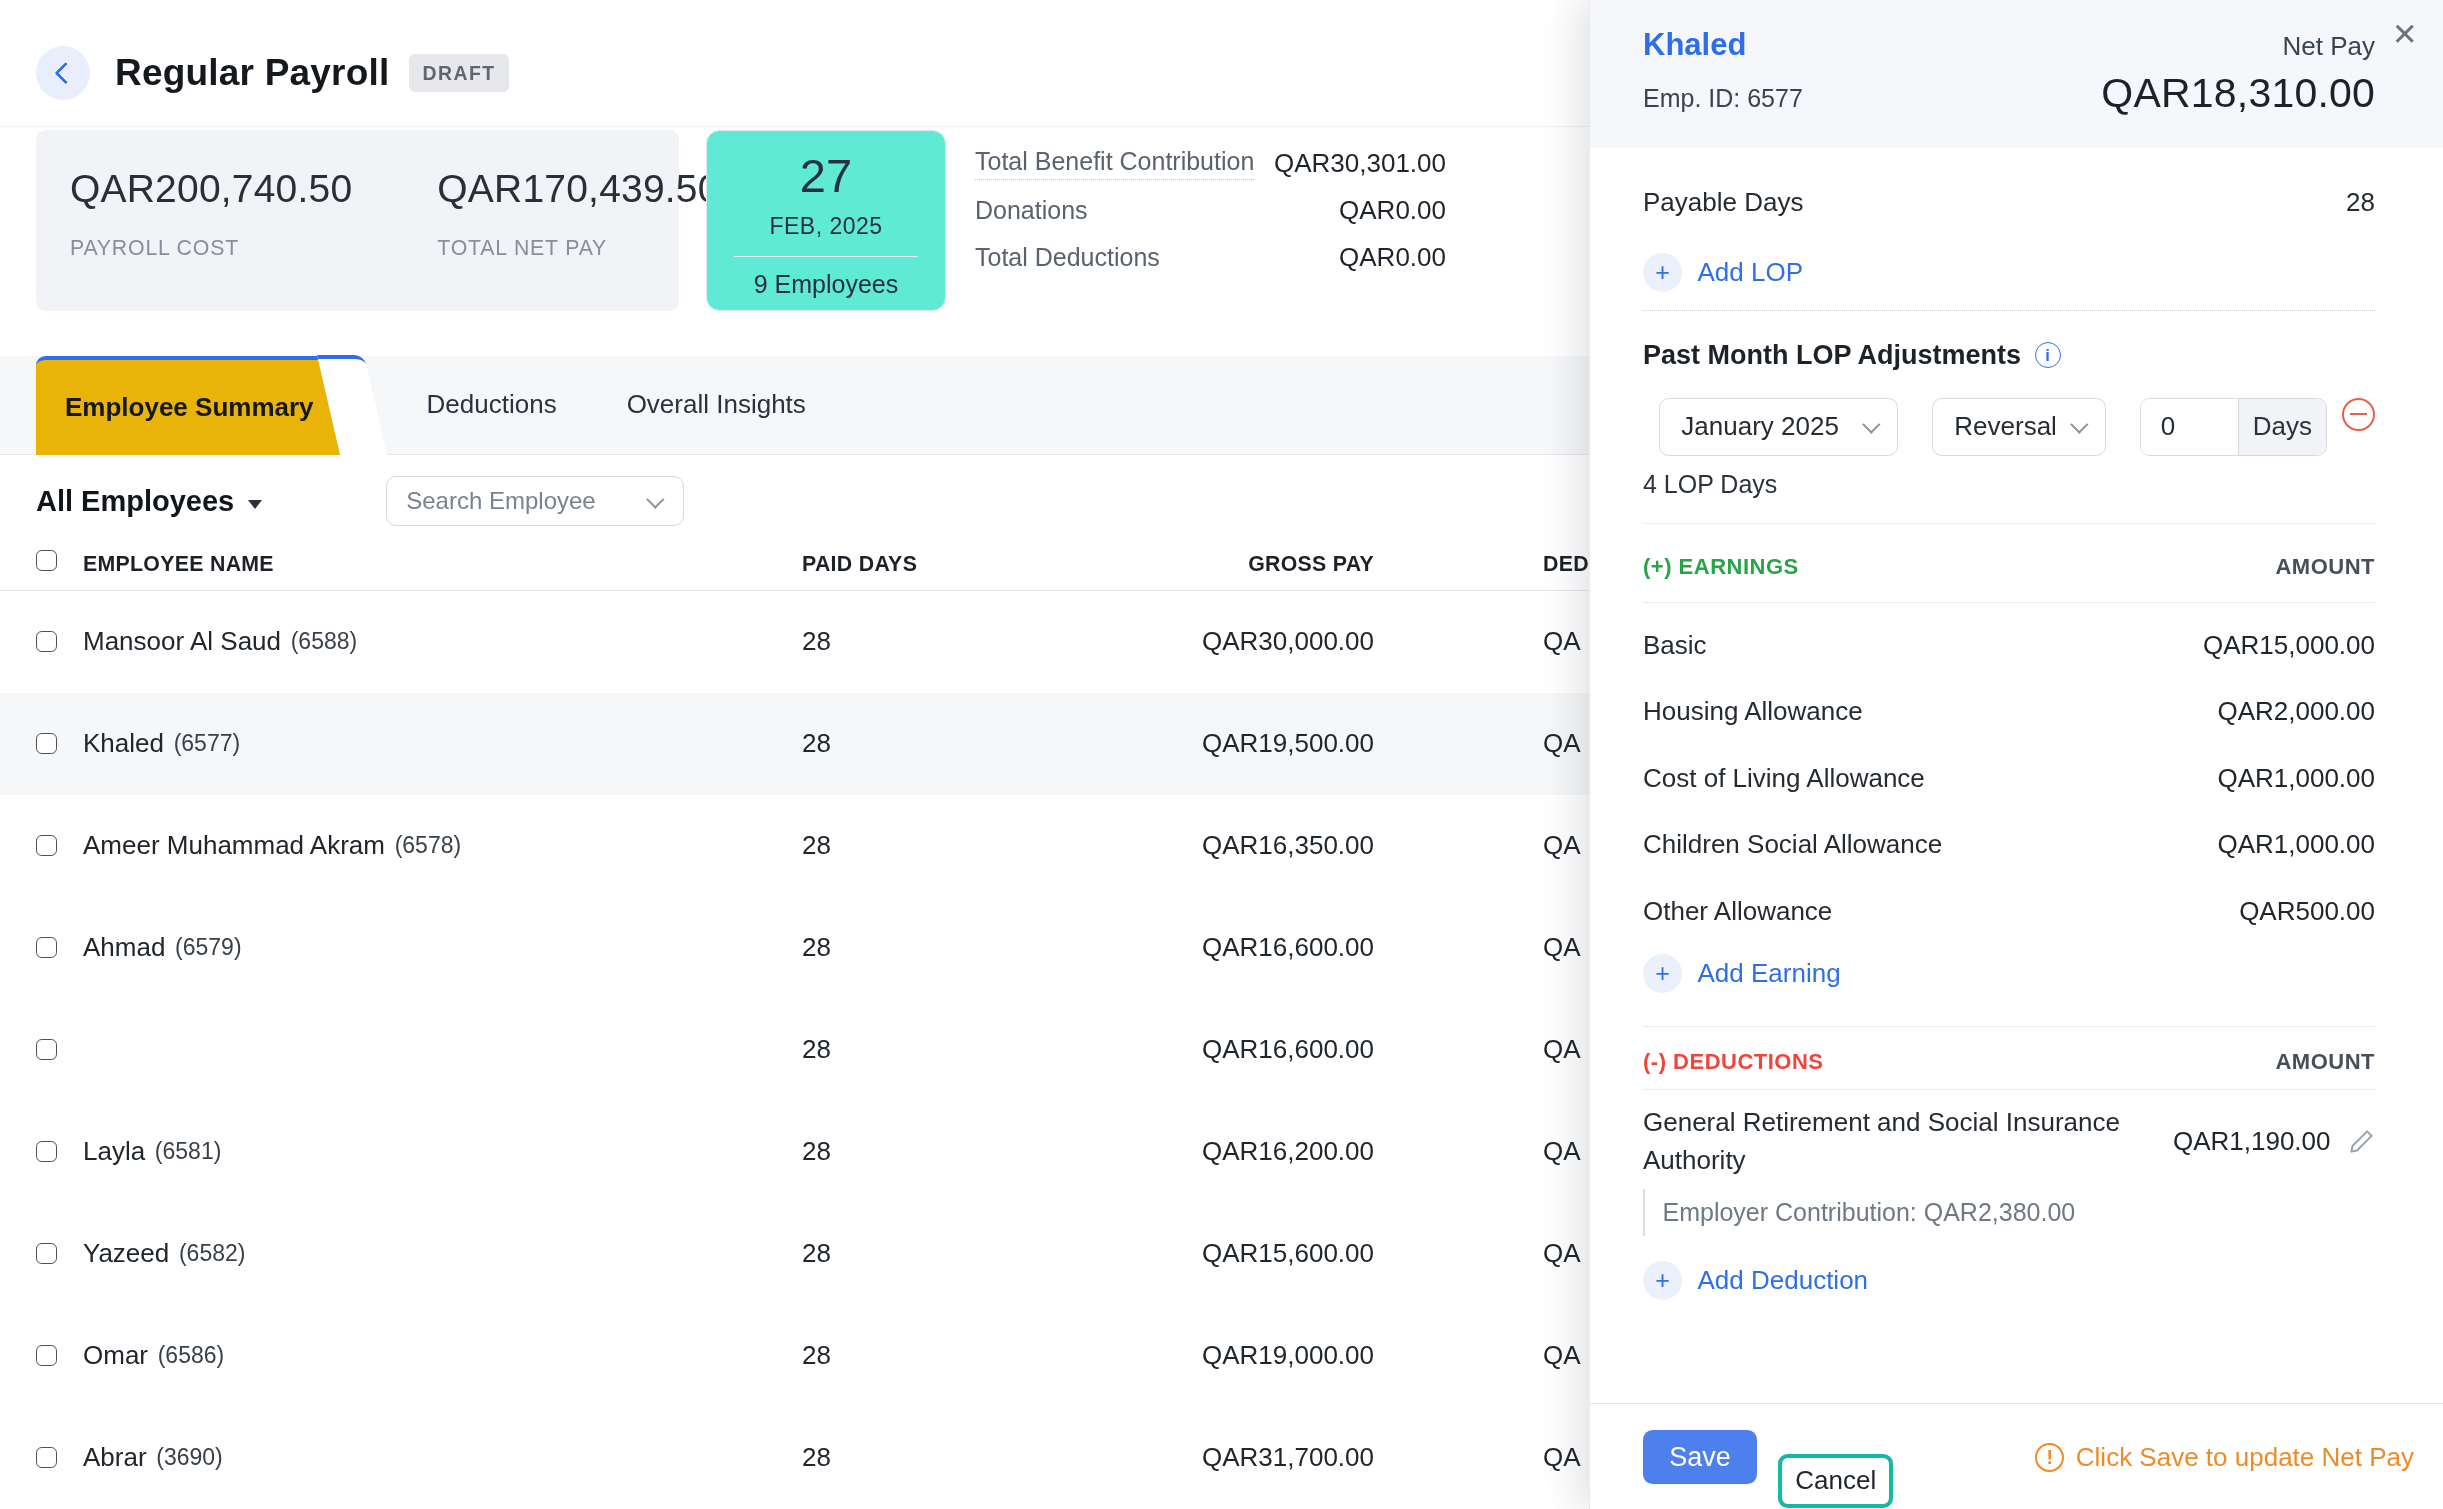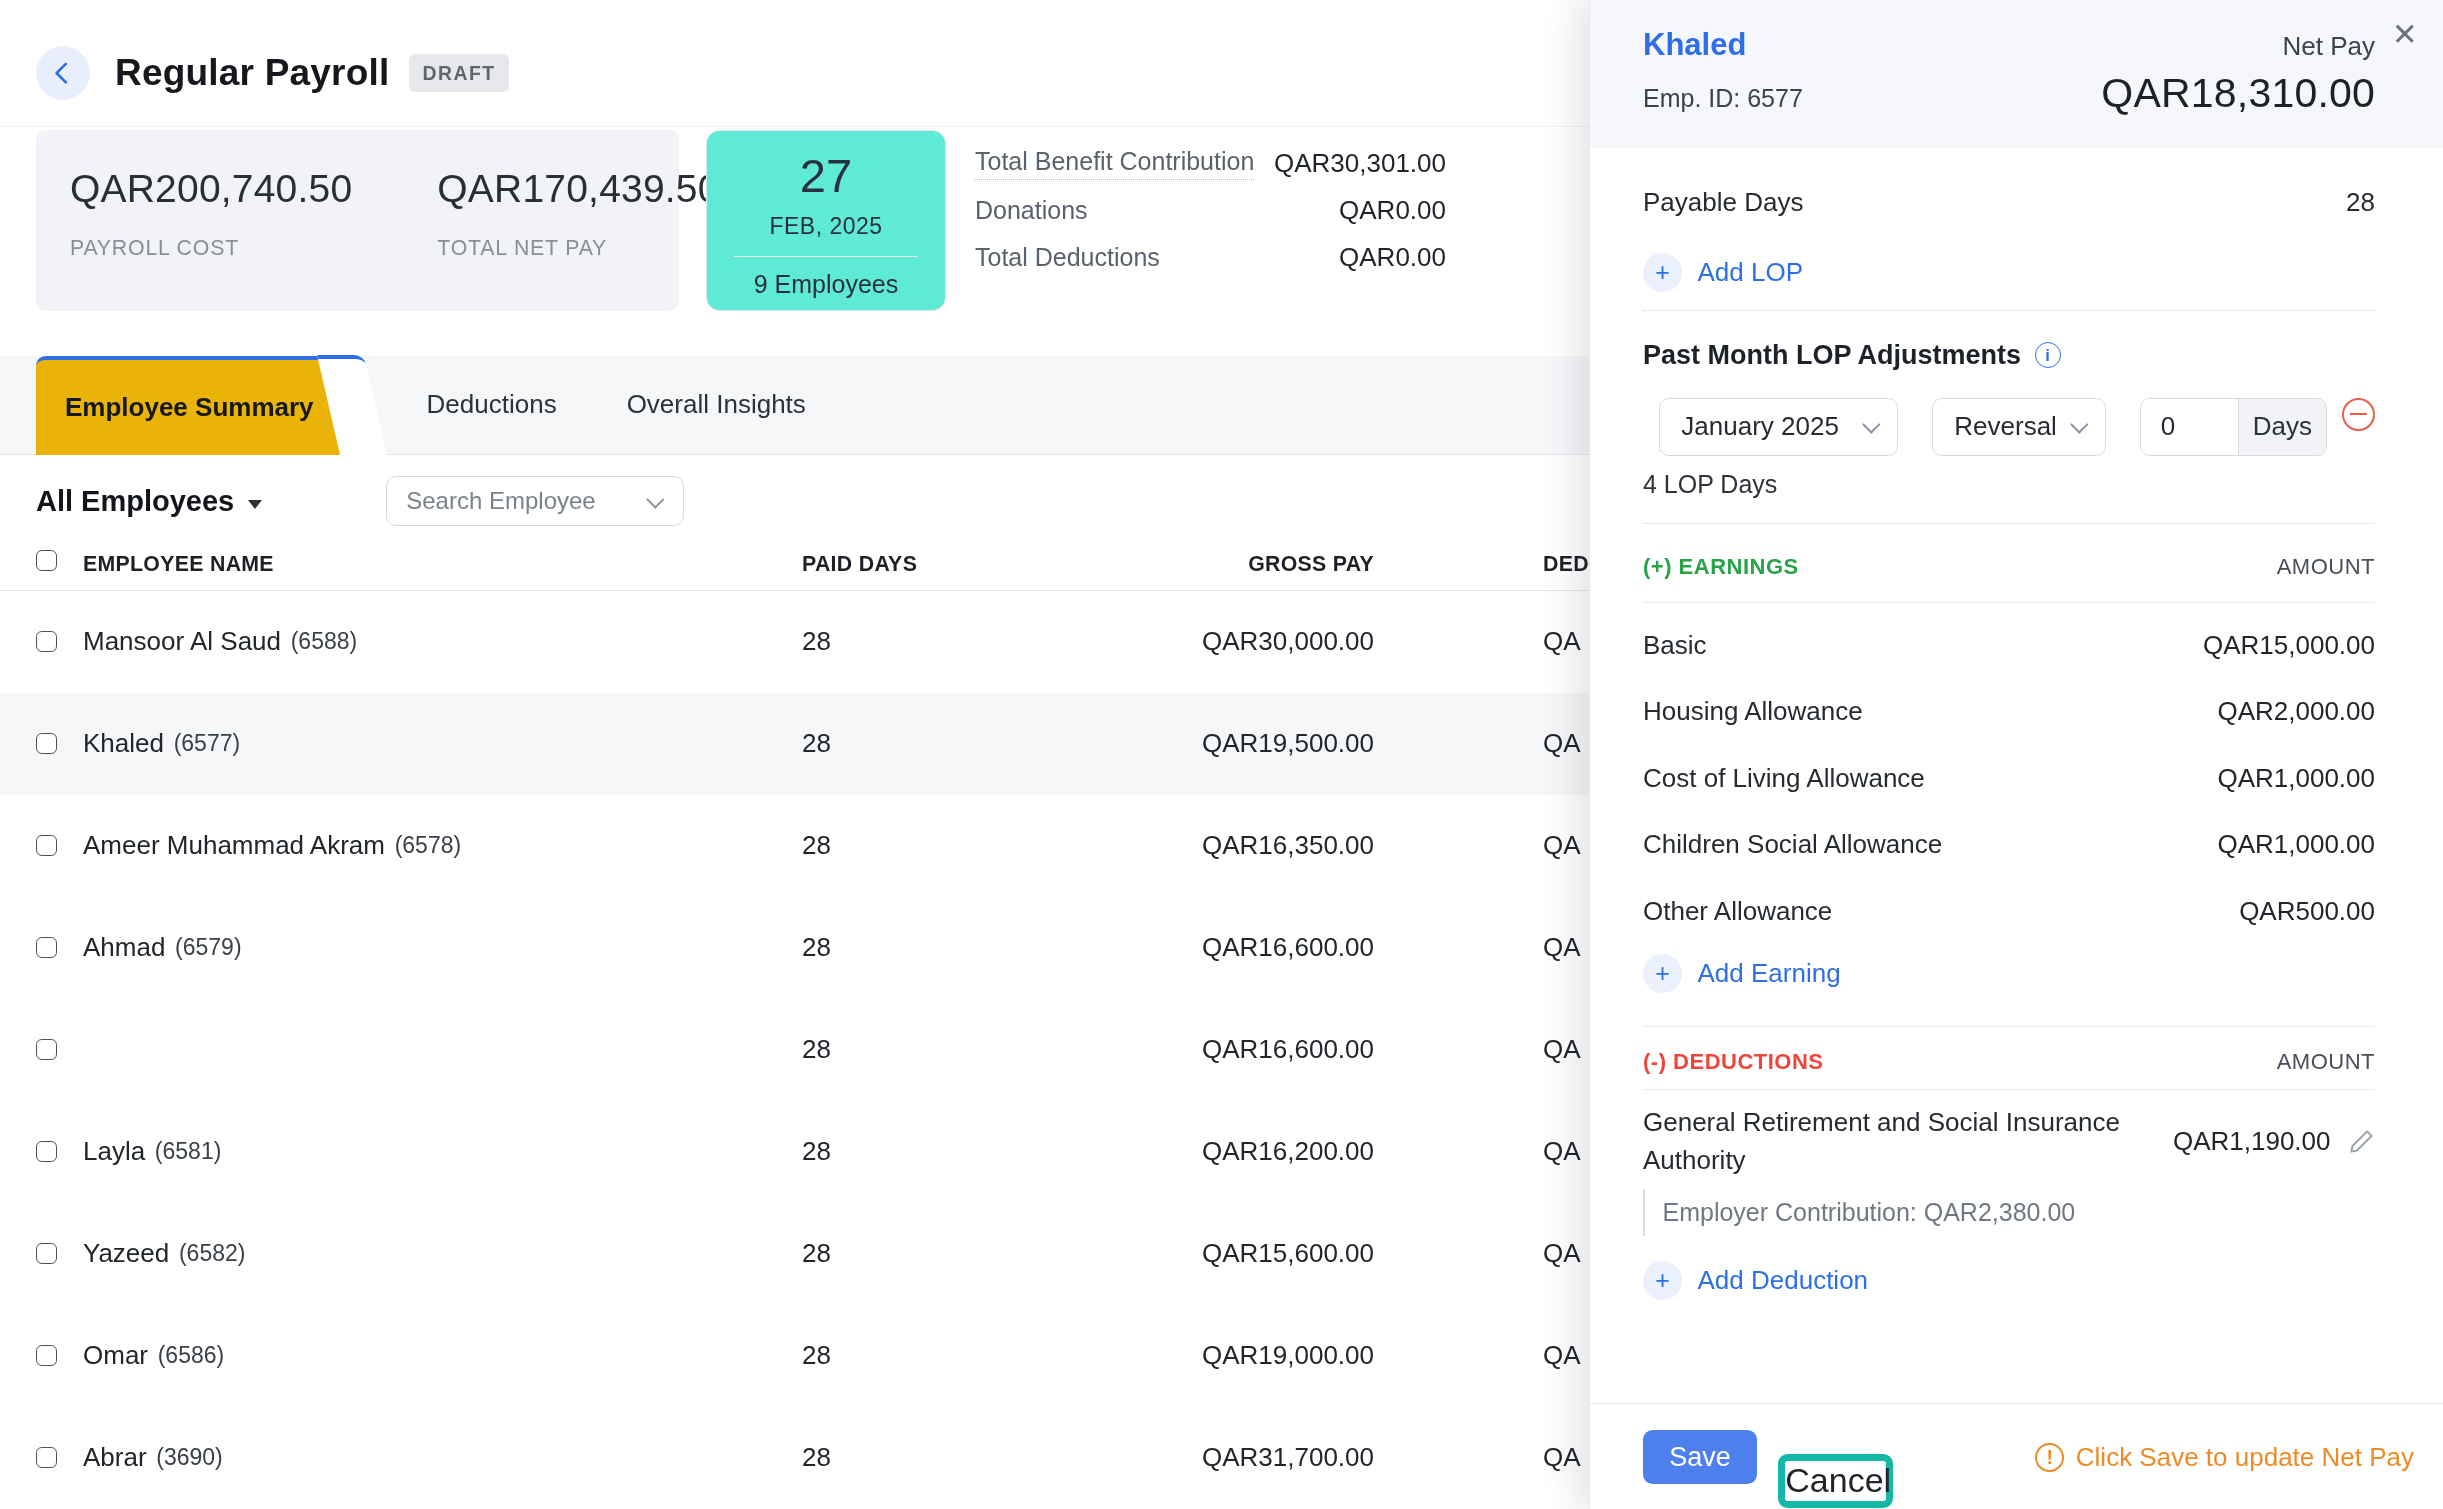--- a/index.html
+++ b/index.html
@@ -99,35 +99,35 @@
   .days-group input{width:97px;border:0;outline:0;font-size:26px;color:#262b33;padding-left:19.4px;font-family:inherit;}
   .days-suffix{width:111px;background:#f1f3f6;border-left:1px solid #d6dae0;display:flex;align-items:center;justify-content:center;font-size:26px;color:#2c313a;}
   .minus-ico{width:33px;height:33px;border-radius:50%;border:2.9px solid var(--minus-red);position:relative;cursor:pointer;flex:0 0 auto;}
   .minus-ico::after{content:'';position:absolute;left:5.8px;right:5.8px;top:50%;height:2.9px;margin-top:-1.5px;background:var(--minus-red);}
   .lop-note{font-size:25px;color:#2c313a;margin-top:13.6px;height:31px;display:flex;align-items:center;}
   .sect-div{border-top:1px solid #e7eaee;margin-top:23px;}
   .sect-head{display:flex;justify-content:space-between;align-items:center;margin-top:25px;height:35px;}
   .sect-head .t{font-size:22px;font-weight:700;letter-spacing:0.5px;}
   .sect-head .t.green{color:var(--green);}
   .sect-head .t.red{color:var(--red);}
-  .sect-head .amt{font-size:22px;font-weight:400;color:#494f59;letter-spacing:0.5px;}
+  .sect-head .amt{font-size:22px;font-weight:700;color:#494f59;letter-spacing:0.5px;}
   .sect-underline{border-top:1px solid #e7eaee;margin-top:17.5px;}
   .item{display:flex;justify-content:space-between;align-items:center;margin-top:19.4px;min-height:47px;}
   .item .lbl{font-size:26px;color:#262b33;max-width:320px;line-height:1.35;}
   .item .val{font-size:26px;color:#21262d;white-space:nowrap;}
   .group-lbl{font-size:26px;font-weight:700;color:#21262d;margin-top:27px;height:39px;display:flex;align-items:center;}
   .ded-item{display:flex;justify-content:space-between;align-items:center;margin-top:13.6px;}
   .ded-item .lbl{font-size:26px;color:#262b33;max-width:543px;line-height:1.45;}
   .ded-right{display:flex;align-items:center;}
   .ded-right .val{font-size:26px;color:#21262d;white-space:nowrap;}
   .pencil-ico{margin-left:17.5px;cursor:pointer;display:flex;}
   .contrib{margin-top:9.7px;border-left:2.9px solid #d9dee5;padding-left:17.5px;height:47px;display:flex;align-items:center;font-size:25px;color:#6f7885;}
   .panel-foot{position:absolute;left:0;right:0;bottom:0;height:107px;background:#fff;border-top:1px solid var(--border);display:flex;align-items:center;padding:0 29px 0 53px;z-index:3;}
   .btn-save{width:114px;height:54px;background:var(--save-blue);color:#fff;border:0;border-radius:9.7px;font-size:27px;font-family:inherit;cursor:pointer;}
-  .btn-cancel{width:115px;height:54px;background:#fff;color:#21262d;border:7px solid #14b8a6;border-radius:9.7px;font-size:34px;font-family:inherit;margin-left:21.3px;cursor:pointer;margin-top:47px;}
+  .btn-cancel{width:115px;height:54px;background:#fff;color:#21262d;border:4px solid #14b8a6;border-radius:9.7px;font-size:26px;font-family:inherit;margin-left:21.3px;cursor:pointer;margin-top:47px;}
   .foot-warn{margin-left:auto;display:flex;align-items:center;color:var(--orange);}
   .warn-ico{width:29px;height:29px;border:2.4px solid var(--orange);border-radius:50%;font-size:19.4px;font-weight:700;display:flex;align-items:center;justify-content:center;margin-right:11.6px;}
   .foot-warn .txt{font-size:26px;}
 </style>
 </head>
 <body>
 
 <div class="main">
 
   <div class="page-header">

